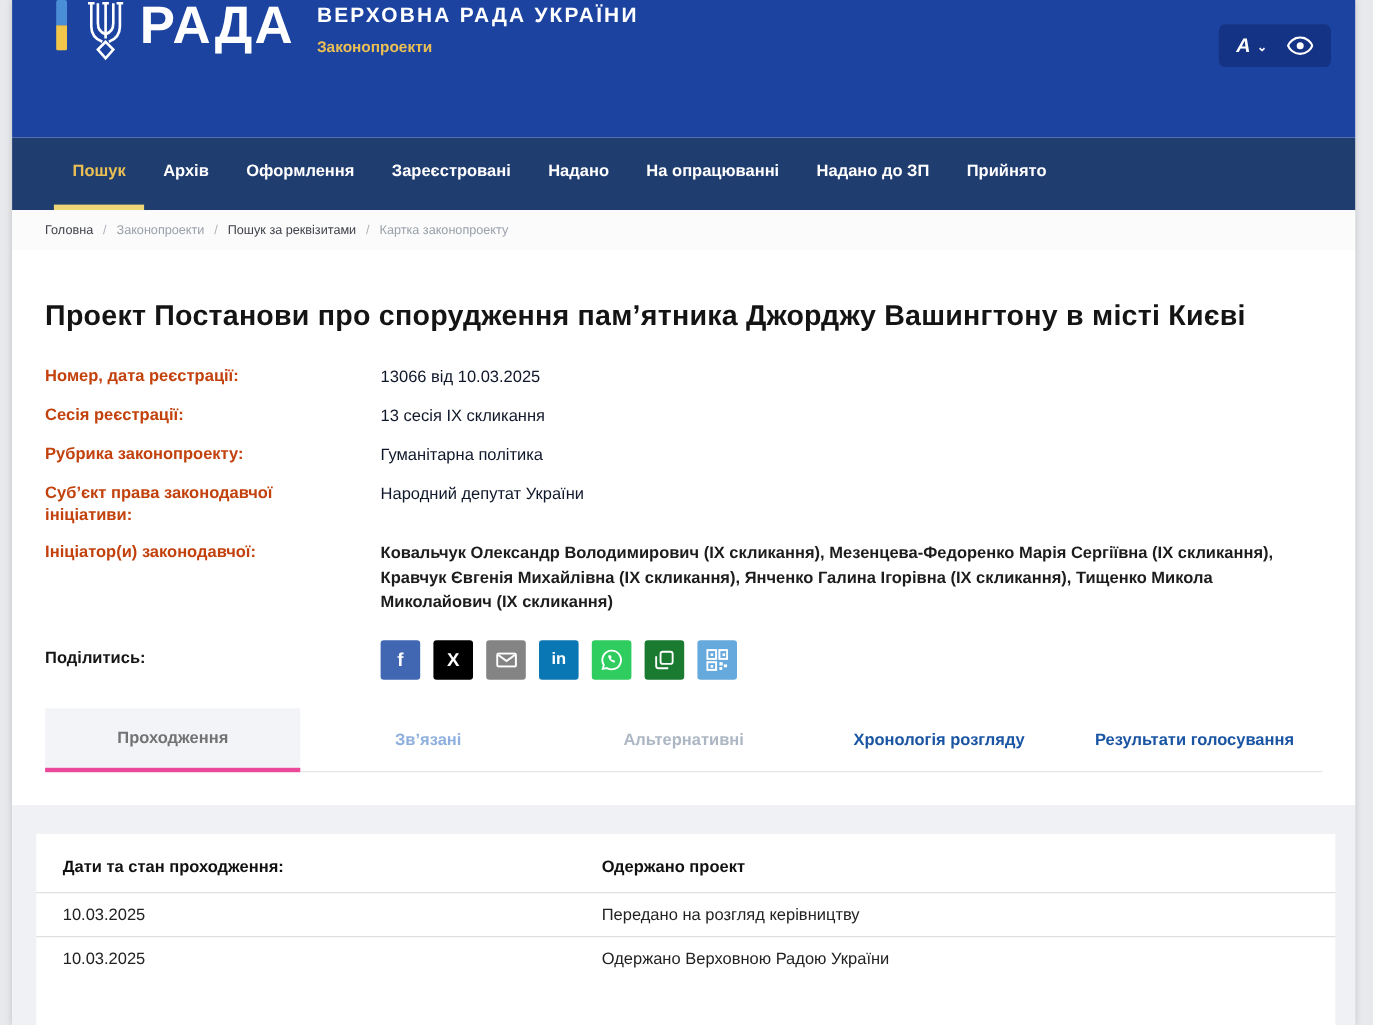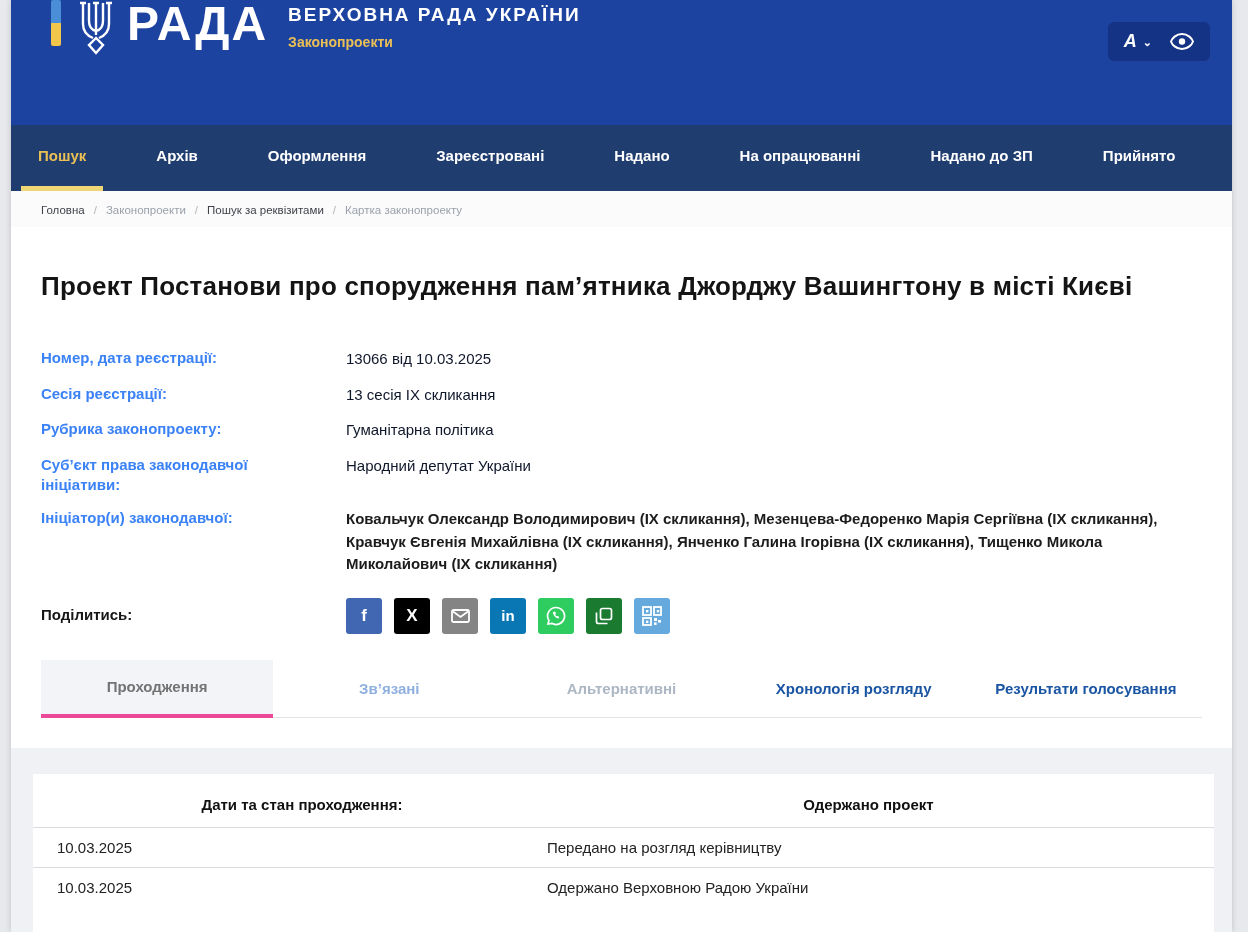--- a/index.html
+++ b/index.html
@@ -19,37 +19,37 @@
   .site-title { color:#fff; font-size:19px; font-weight:bold; letter-spacing:2px; }
   .site-sub { color:#eac054; font-size:14px; font-weight:bold; margin-top:8px; }
   .hdr-controls { position:absolute; right:22px; top:22px; background:rgba(8,24,80,.35);
     border-radius:6px; padding:9px 16px; display:flex; align-items:center; gap:18px; }
   .fontsize-btn { color:#fff; font-size:18px; font-weight:bold; font-style:italic; cursor:pointer;
     display:flex; align-items:center; gap:6px; }
   .chev { font-size:11px; font-style:normal; transform:translateY(1px); }
   .eye-btn { cursor:pointer; display:flex; align-items:center; }
 
   
-  .nav { background:#203d6f; height:66px; flex:0 0 auto; display:flex; align-items:stretch; padding-left:10px;gap:36px; }
+  .nav { background:#203d6f; height:66px; flex:0 0 auto; display:flex; align-items:stretch; padding-left:38px; }
   .nav-item { color:#ffffff; font-size:15px; font-weight:bold; display:flex; align-items:center;
     padding:0 17px; cursor:pointer; border-bottom:5px solid transparent; }
   .nav-item.active { color:#eac054; border-bottom-color:#eed576; }
 
   
   .crumbs { background:#fbfbfc; padding:13px 30px 11px; font-size:11.5px; color:#9aa1a9;
     display:flex; gap:9px; align-items:center; flex:0 0 auto; }
   .crumb { cursor:pointer; }
   .crumb.dark { color:#3f4349; }
   .crumb-sep { color:#b0b4ba; }
 
   
   .main { padding:44px 30px 0; background:#fff; flex:0 0 auto; }
-  h1.bill-title { font-size:26px; font-weight:bold; color:#141414; letter-spacing:.2px; margin-bottom:46px; }
+  h1.bill-title { font-size:26px; font-weight:bold; color:#141414; letter-spacing:.2px; margin-bottom:30px; }
   .fields { display:grid; grid-template-columns:305px 1fr; row-gap:13px; column-gap:0; margin-bottom:22px; }
-  .f-label { font-weight:bold; font-size:15px; color:#3b82f6; line-height:1.35; padding-right:30px; }
+  .f-label { font-weight:bold; font-size:15px; color:#c2410c; line-height:1.35; padding-right:30px; }
   .f-value { font-size:15px; color:#0f172a; line-height:1.5; }
   .f-value.strong { font-weight:bold; color:#1c1c1c; }
 
   .share-row { display:grid; grid-template-columns:305px 1fr; margin-bottom:6px; }
   .share-label { font-weight:bold; font-size:15px; color:#161616; padding-top:8px; }
   .share-btns { display:flex; flex-wrap:wrap; gap:12px; max-width:420px; }
   .sbtn { width:36px; height:36px; border-radius:3px; display:flex; align-items:center; justify-content:center;
     color:#fff; font-weight:bold; cursor:pointer; font-size:17px; }
   .sbtn svg { display:block; }
 
@@ -61,21 +61,21 @@
   .tab.muted-blue { color:#8fb0de; }
   .tab.muted-gray { color:#adb7c3; }
   .tab.link { color:#1a55a3; }
   .after-tabs { height:30px; background:#fff; }
 
   
   .lower { background:#f0f1f4; flex:1 1 auto; padding:26px 18px 0 22px; }
   .card { background:#fff; height:100%; }
   .ptable { width:100%; }
   .prow { display:grid; grid-template-columns:490px 1fr; padding:0 24px; align-items:center; }
-  .prow.head { padding-top:22px; padding-bottom:14px;text-align:center; }
+  .prow.head { padding-top:22px; padding-bottom:14px; }
   .prow.head .pcell { font-weight:bold; color:#111; font-size:15px; }
   .prow.body { border-top:1px solid #dadce0; min-height:40px; }
   .pcell { font-size:15px; color:#222; }
 </style>
 </head>
 <body>
 
 <div class="page">
 
   <div class="hdr">

